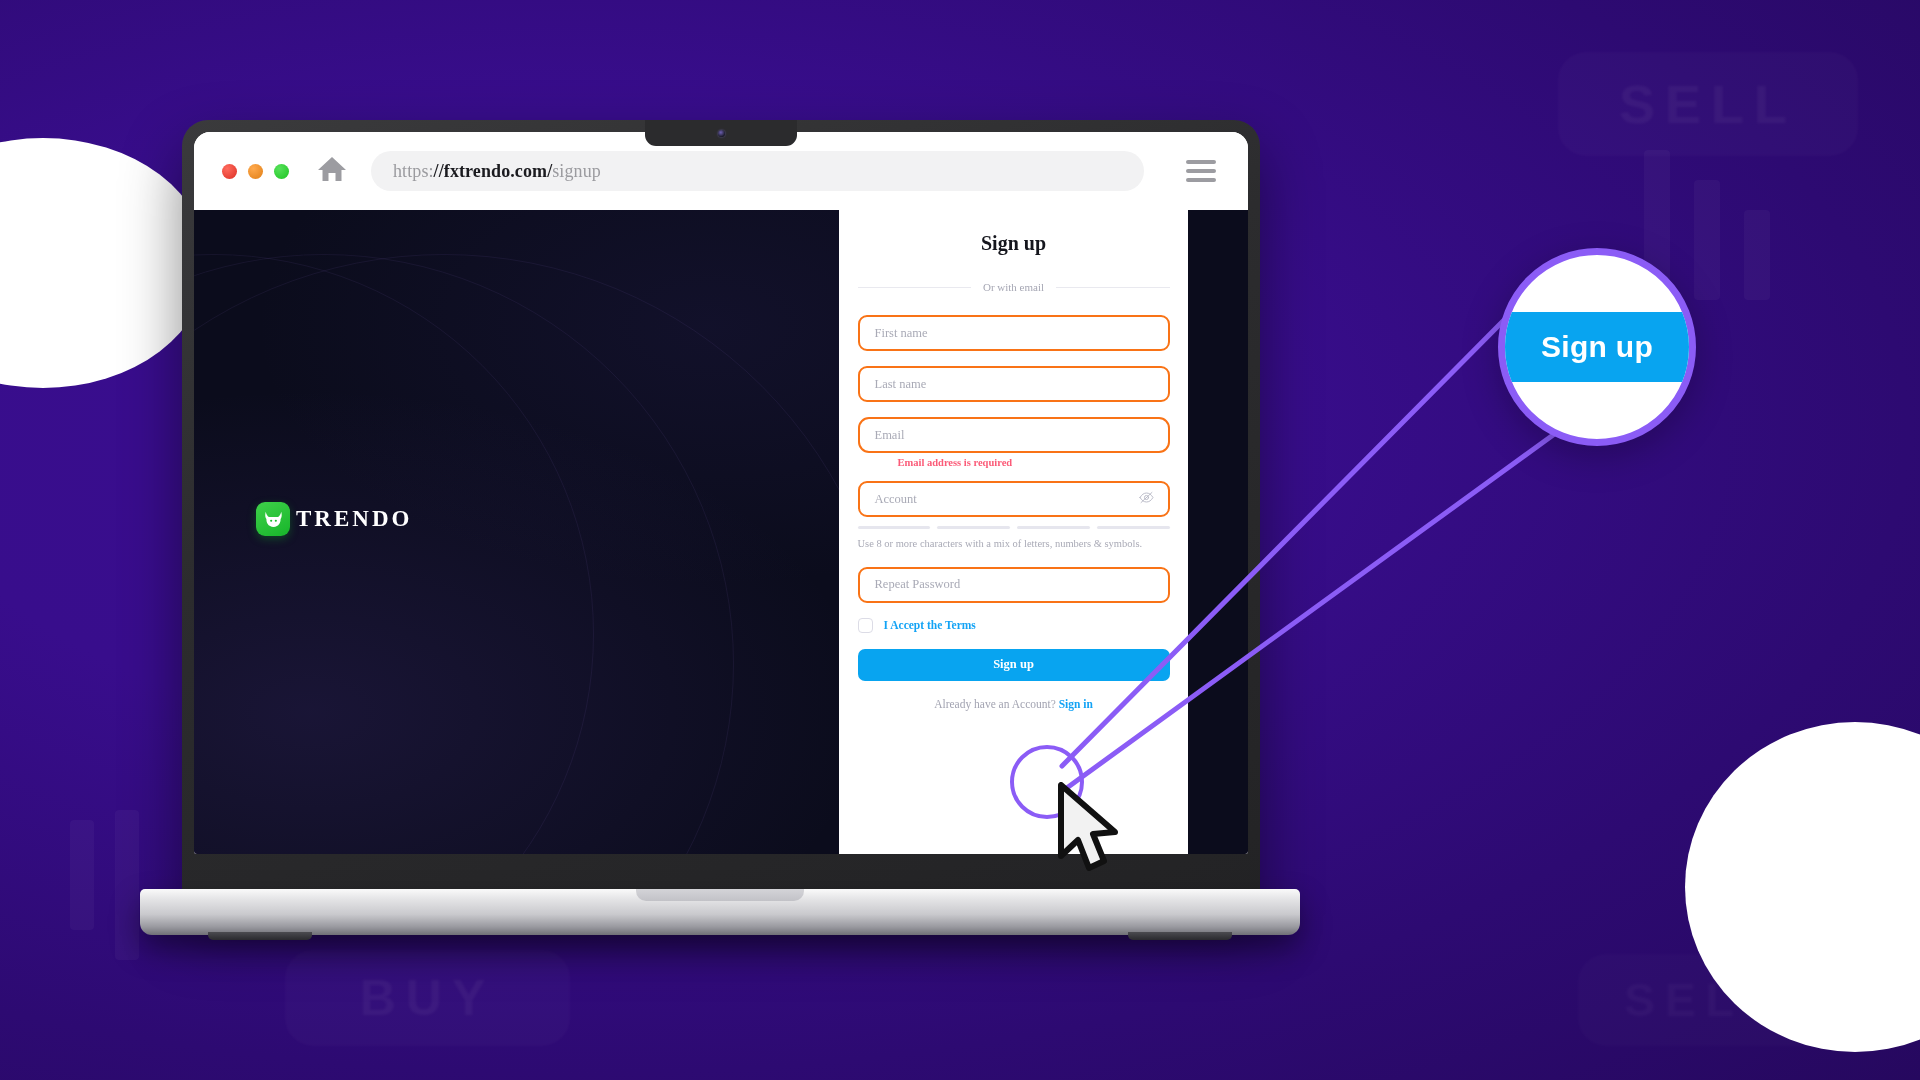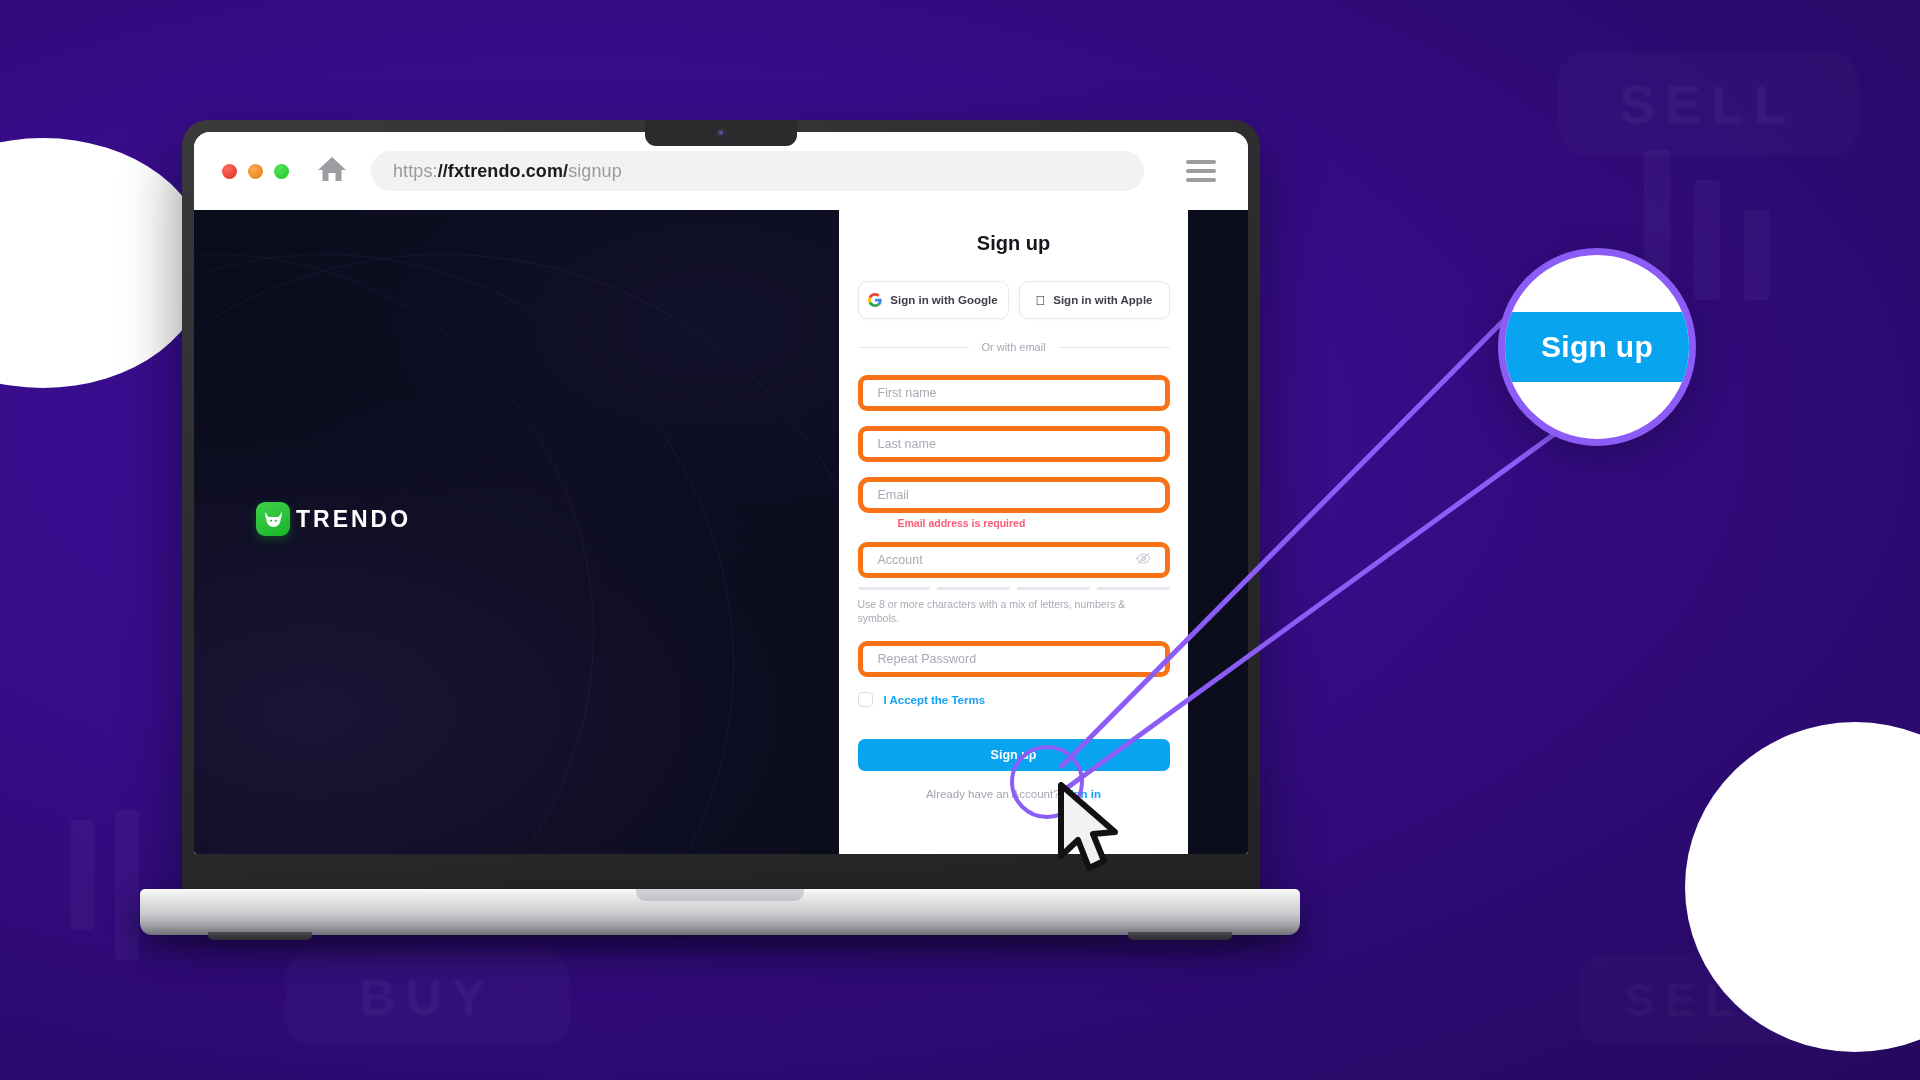--- a/index.html
+++ b/index.html
@@ -48,20 +48,21 @@
   
   #laptop { position: absolute; left: 140px; top: 120px; width: 1160px; height: 815px; }
 
   #laptop-lid {
     position: absolute; left: 42px; top: 0;
     width: 1078px; height: 790px;
     background: linear-gradient(160deg,#3a3a3c 0%, #2c2c2e 40%, #232325 100%);
     border-radius: 26px 26px 6px 6px;
     box-shadow: 0 26px 60px rgba(0,0,0,.45);
     padding: 12px 12px 56px 12px;
+    font-family: Liberation Serif, serif;
   }
   #notch {
     position: absolute; left: 50%; transform: translateX(-50%);
     top: 0; width: 152px; height: 26px;
     background: #2b2b2d;
     border-radius: 0 0 11px 11px;
     z-index: 6;
     display: flex; align-items: center; justify-content: center;
   }
   #camera {
@@ -163,36 +164,36 @@
     cursor: pointer; box-shadow: 0 1px 2px rgba(20,20,50,.035);
   }
   .social-btn span.lbl { font-size: 11.5px; font-weight: 600; color: #3d3f4c; white-space: nowrap; }
   #apple-glyph { font-size: 13px; color: #111; line-height: 1; }
 
   .divider { display: flex; align-items: center; gap: 12px; margin-bottom: 22px; }
   .divider .rule { flex: 1; height: 1px; background: #e9e9ef; }
   .divider .dtext { font-size: 11px; color: #a6a7b4; white-space: nowrap; }
 
   .field {
-    height: 36px; border: 5px solid #f97316; border-radius: 9px;
+    height: 36px; border: 2px solid #f97316; border-radius: 9px;
     display: flex; align-items: center; padding: 0 15px;
     margin-bottom: 15px; background: #fff; position: relative;
   }
   .field .ph { font-size: 12.5px; color: #a9aab6; }
   .field.has-error { margin-bottom: 4px; border-radius: 11px; }
   .error-text { font-size: 10.5px; color: #fb5b78; font-weight: 600; margin-bottom: 13px; padding-left: 40px; }
 
   #eye-icon { position: absolute; right: 14px; top: 50%; transform: translateY(-50%); cursor: pointer; }
 
   #strength-row { display: flex; gap: 7px; margin-bottom: 8px; }
   #strength-row .seg { flex: 1; height: 3px; border-radius: 2px; background: #e6e6ee; }
 
   #pw-hint { font-size: 10.5px; color: #a9aab6; margin-bottom: 16px; line-height: 1.3; }
 
-  #terms-row { display: flex; align-items: center; gap: 11px; margin-bottom: 32px; }
+  #terms-row { display: flex; align-items: center; gap: 11px; margin-bottom: 16px; }
   #terms-box { width: 15px; height: 15px; border: 1.5px solid #dcdce6; border-radius: 4px; background: #fff; cursor: pointer; }
   #terms-label { font-size: 11.5px; color: #13a3f5; font-weight: 700; cursor: pointer; }
 
   #signup-btn {
     width: 100%; height: 32px; border: none; border-radius: 7px;
     background: #08a4f0; color: #fff; font-size: 12.5px; font-weight: 700;
     cursor: pointer; font-family: inherit;
   }
   #signin-row { text-align: center; margin-top: 17px; font-size: 11.5px; color: #a2a3b1; }
   #signin-row .lnk { color: #13a3f5; font-weight: 600; cursor: pointer; }
@@ -293,35 +294,20 @@
               </div>
               <div id="brand-name">TRENDO</div>
             </div>
           </div>
 
           <div id="form-panel">
             <div id="form-inner">
 
               <div id="form-title">Sign up</div>
 
-              <div class="social-row">
-                <div class="social-btn">
-                  <svg width="14" height="14" viewBox="0 0 48 48">
-                    <path fill="#EA4335" d="M24 9.5c3.54 0 6.71 1.22 9.21 3.6l6.85-6.85C35.9 2.38 30.47 0 24 0 14.62 0 6.51 5.38 2.56 13.22l7.98 6.19C12.43 13.72 17.74 9.5 24 9.5z"></path>
-                    <path fill="#4285F4" d="M46.98 24.55c0-1.57-.15-3.09-.38-4.55H24v9.02h12.94c-.58 2.96-2.26 5.48-4.78 7.18l7.73 6c4.51-4.18 7.09-10.36 7.09-17.65z"></path>
-                    <path fill="#FBBC05" d="M10.53 28.59c-.48-1.45-.76-2.99-.76-4.59s.27-3.14.76-4.59l-7.98-6.19C.92 16.46 0 20.12 0 24c0 3.88.92 7.54 2.56 10.78l7.97-6.19z"></path>
-                    <path fill="#34A853" d="M24 48c6.48 0 11.93-2.13 15.89-5.81l-7.73-6c-2.15 1.45-4.92 2.3-8.16 2.3-6.26 0-11.57-4.22-13.47-9.91l-7.98 6.19C6.51 42.62 14.62 48 24 48z"></path>
-                  </svg>
-                  <span class="lbl">Sign in with Google</span>
-                </div>
-                <div class="social-btn">
-                  <span id="apple-glyph"></span>
-                  <span class="lbl">Sign in with Apple</span>
-                </div>
-              </div>
 
               <div class="divider">
                 <div class="rule"></div>
                 <div class="dtext">Or with email</div>
                 <div class="rule"></div>
               </div>
 
               <div class="field">
                 <span class="ph">First name</span>
               </div>

